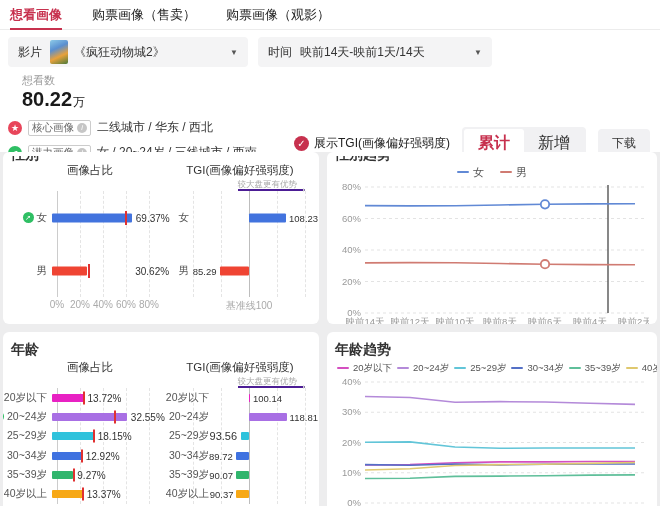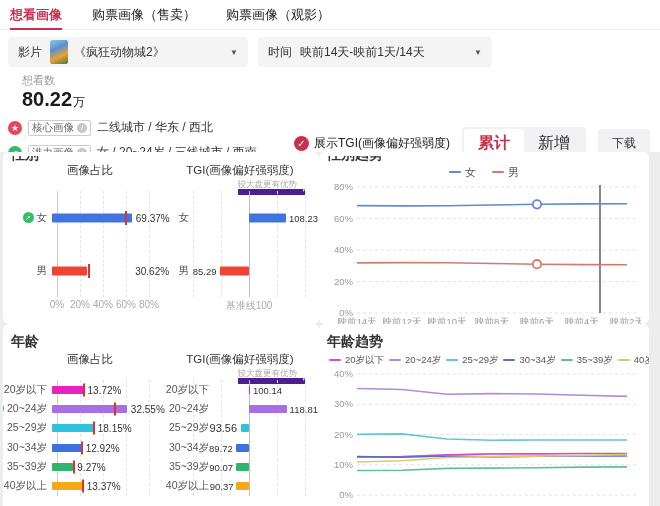--- a/index.html
+++ b/index.html
@@ -38,31 +38,31 @@
 
   .controls { position:absolute; right:10px; top:14px; display:flex; align-items:center; gap:12px; }
   .tgi-check { display:flex; align-items:center; gap:5px; font-size:12px; color:#222; cursor:pointer; }
   .check-circle { width:15px; height:15px; border-radius:50%; background:#c7314e; color:#fff; font-size:10px; line-height:15px; text-align:center; }
   .btn-group { background:#f1f1f3; border-radius:4px; padding:2px; display:flex; }
   .seg { border:0; background:transparent; font-family:inherit; font-size:16px; padding:4px 14px; color:#333; border-radius:3px; cursor:pointer; }
   .seg.active { background:#fff; color:#c7314e; font-weight:700; }
   .dl-btn { border:0; background:#f1f1f3; border-radius:4px; font-family:inherit; font-size:12px; padding:6px 14px; color:#333; cursor:pointer; }
 
   
-  main { flex:1; background:#ededee; padding:0 3px; display:grid; grid-template-columns:316px 330px; grid-template-rows:172px 220px; overflow:hidden; }
+  main { flex:1; background:#ededee; padding:0 3px; display:grid; grid-template-columns:316px 330px; grid-template-rows:172px 220px; gap:8px; overflow:hidden; }
   .panel { background:#fff; border-radius:6px; padding:4px 8px 6px; overflow:hidden; position:relative; }
   .clip-title { height:7px; overflow:hidden; }
   .clip-title span { display:block; font-size:14px; font-weight:700; color:#333; margin-top:-10px; }
   .panel-title { font-size:14px; font-weight:700; color:#333; padding:5px 0 3px; height:24px; }
   .duo { display:flex; }
 
   .sub-title { text-align:center; font-size:11.5px; color:#333; height:16px; }
   .spacer { height:12px; }
   .tgi-note { height:12px; font-size:8.5px; color:#aaa; text-align:right; padding-right:6px; }
-  .tgi-note span { position:relative; border-bottom:6px solid #4c1d95; padding-right:8px;margin-left:24px; }
+  .tgi-note span { position:relative; border-bottom:2px solid #4c1d95; padding-right:8px;margin-left:24px; }
   .tgi-note span::after { content:""; position:absolute; right:-2px; bottom:-3px; border:2.5px solid transparent; border-left-color:#ccc; }
 
   .share-plot, .tgi-plot { position:relative; }
   .grid-line { position:absolute; top:0; bottom:0; width:0; border-left:1px dashed #e4e4e4; }
   .grid-line.solid { border-left:1px solid #ccc; }
   .baseline { position:absolute; top:0; bottom:0; width:1px; background:#bdbdbd; }
   .bar-row { display:flex; align-items:center; position:relative; }
   .cat-label { font-size:10.5px; color:#555; display:flex; align-items:center; justify-content:flex-end; gap:3px; white-space:nowrap; }
   .pot-ico { width:11px; height:11px; border-radius:50%; background:#2fbf64; color:#fff; font-size:7px; line-height:11px; text-align:center; flex:0 0 11px; }
   .bar { position:absolute; border-radius:1px; }

